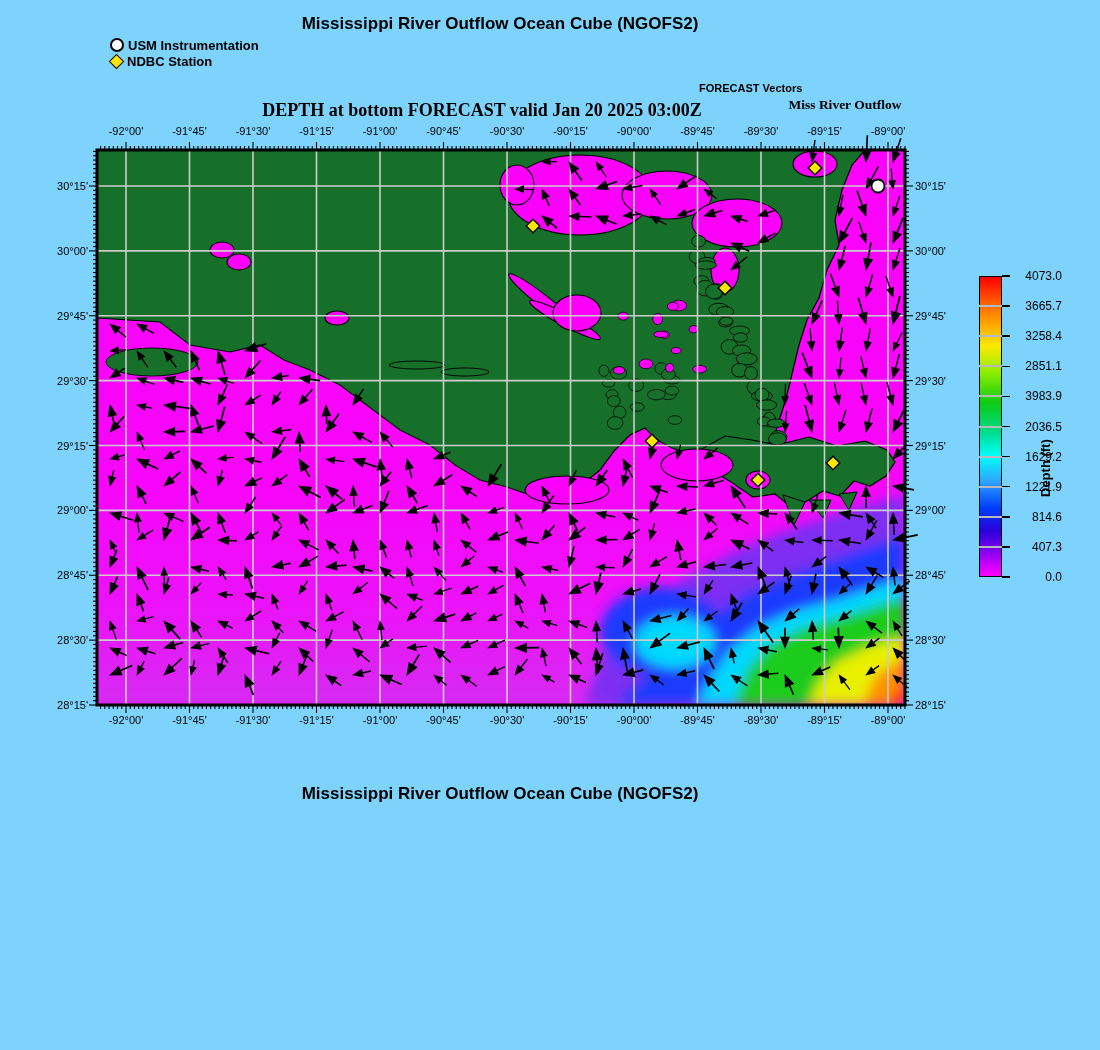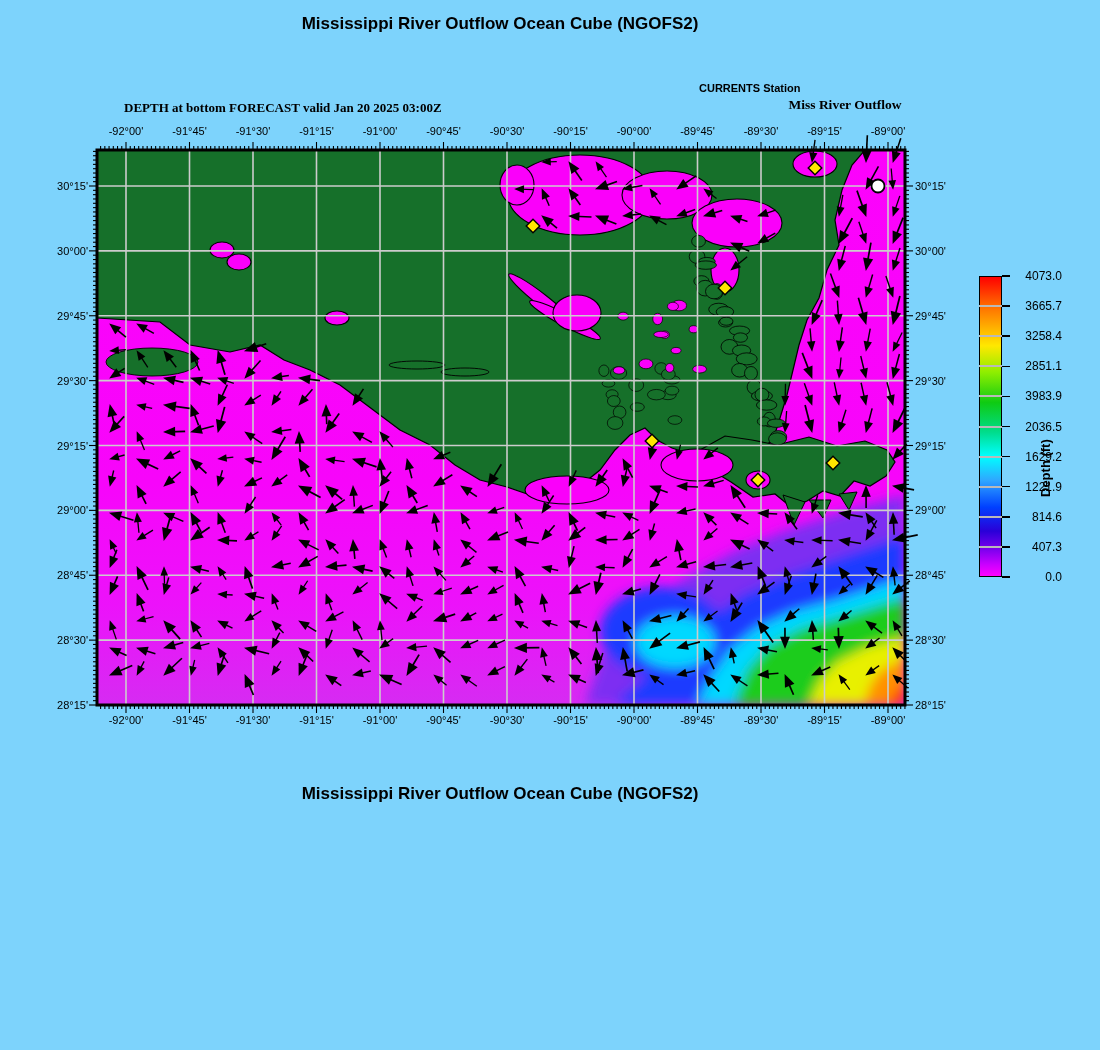--- a/index.html
+++ b/index.html
@@ -2,22 +2,22 @@
 <html><head>
 <meta charset="utf-8">
 <style>
   html,body{margin:0;padding:0;background:#fff;}
   .fig{position:relative;width:1100px;height:1050px;background:#7dd3fc;overflow:hidden;
        font-family:"Liberation Sans",sans-serif;color:#000;}
   .title-top,.title-bottom{position:absolute;left:0;width:1000px;text-align:center;
        font-size:17px;font-weight:bold;font-family:"Liberation Sans",sans-serif;}
   .title-top{top:14px;}
   .title-bottom{top:784px;}
-  .subtitle{position:absolute;left:124px;top:100px;width:780px;
-       font-size:13px;font-weight:bold;font-family:"Liberation Serif",serif;}
+  .subtitle{position:absolute;left:92px;top:100px;width:780px;text-align:center;
+       font-size:18px;font-weight:bold;font-family:"Liberation Serif",serif;}
   .region-label{position:absolute;left:760px;top:97px;width:170px;text-align:center;
        font-size:13.5px;font-weight:bold;font-family:"Liberation Serif",serif;}
   .legend{position:absolute;left:110px;top:37px;}
   .legend-row{display:flex;align-items:center;height:16px;}
   .m-circle{width:10px;height:10px;border:2px solid #000;border-radius:50%;background:#fff;
        display:inline-block;margin-right:4px;}
   .m-diamond{width:9px;height:9px;border:1.6px solid #000;background:#FFE600;
        display:inline-block;transform:rotate(45deg);margin:0 5px 0 1px;}
   .legend-label{font-size:13px;font-weight:bold;}
   .veckey{position:absolute;left:697px;top:38px;width:196px;height:42px;border:3px solid #000;
@@ -38,22 +38,32 @@
   .cbar-label{position:absolute;left:1038px;top:497px;font-size:13px;font-weight:bold;
        transform:rotate(-90deg);transform-origin:0 0;white-space:nowrap;}
 </style>
 </head>
 <body>
 
 <div class="fig">
 
   <div class="title-top">Mississippi River Outflow Ocean Cube (NGOFS2)</div>
 
+  <div class="legend">
+    <div class="legend-row">
+      <span class="m-circle"></span>
+      <span class="legend-label">USM Instrumentation</span>
+    </div>
+    <div class="legend-row">
+      <span class="m-diamond"></span>
+      <span class="legend-label">NDBC Station</span>
+    </div>
+  </div>
 
-  <div class="veckey-caption">CURRENTS Station</div>
+  <div class="veckey-caption">FORECAST Vectors</div>
 
   <div class="region-label">Miss River Outflow</div>
   <div class="subtitle">DEPTH at bottom FORECAST valid Jan 20 2025 03:00Z</div>
 
   <svg class="map-svg" id="mapsvg" width="808" height="555" viewBox="0 0 808 555">
     <defs>
       <clipPath id="plotclip">
           <rect x="0" y="0" width="808" height="555"></rect>
         </clipPath>
       <filter id="soft" x="-20%" y="-20%" width="140%" height="140%">

